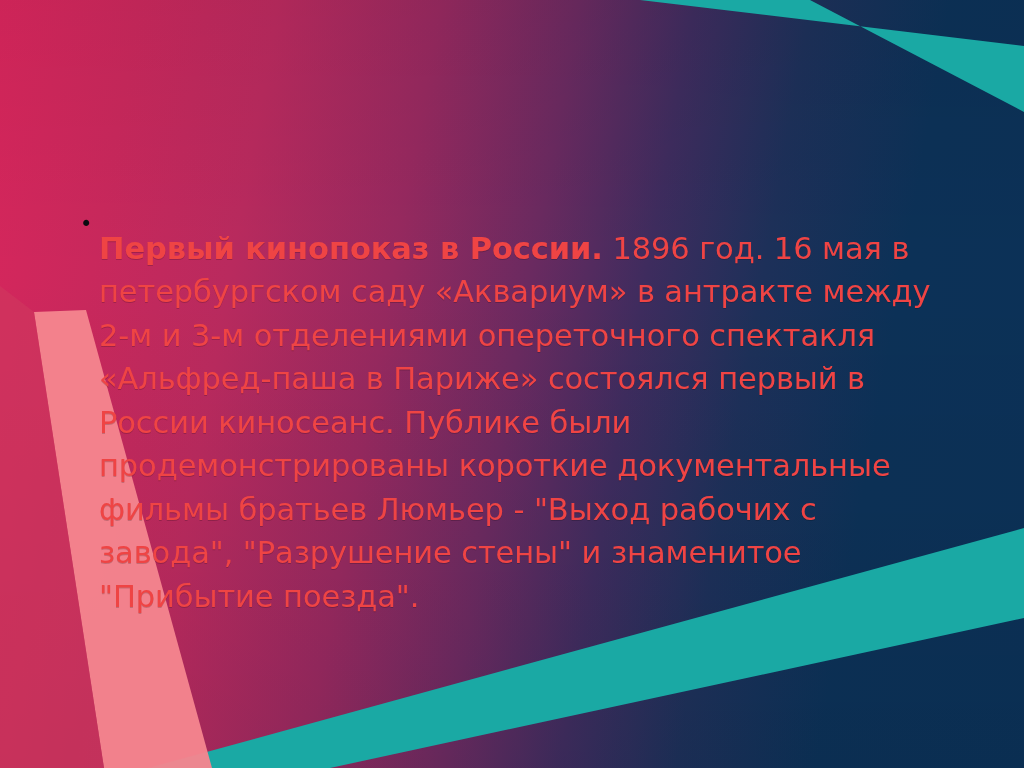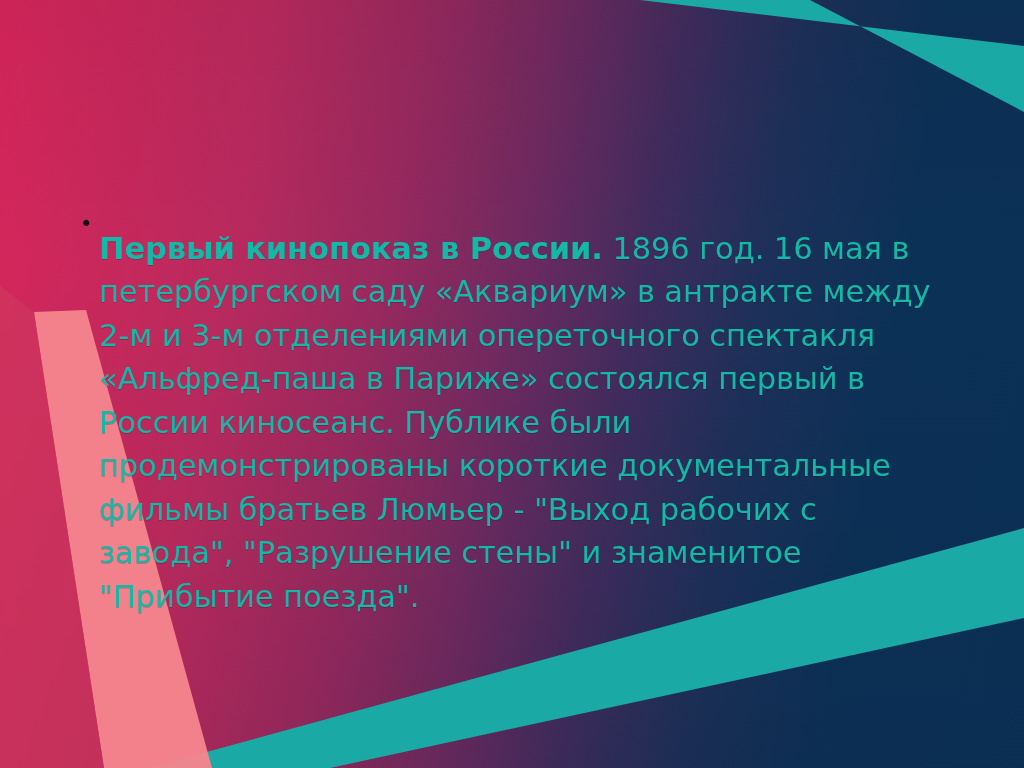--- a/index.html
+++ b/index.html
@@ -71,21 +71,21 @@
     width: 19px;
     margin-top: 18px;
     color: #0b0b10;
     font-size: 21px;
     line-height: 1;
     text-align: left;
   }
 
   .bullet-text {
     flex: 1 1 auto;
-    color: #14b8a6;
+    color: #ef4444;
     font-size: 30.5px;
     line-height: 43.5px;
     letter-spacing: -0.1px;
     font-weight: 400;
     text-shadow: 0 1px 0 rgba(0,0,0,0.18);
     max-width: 834px;
   }
 
   .bullet-text .lead {
     font-weight: 700;

